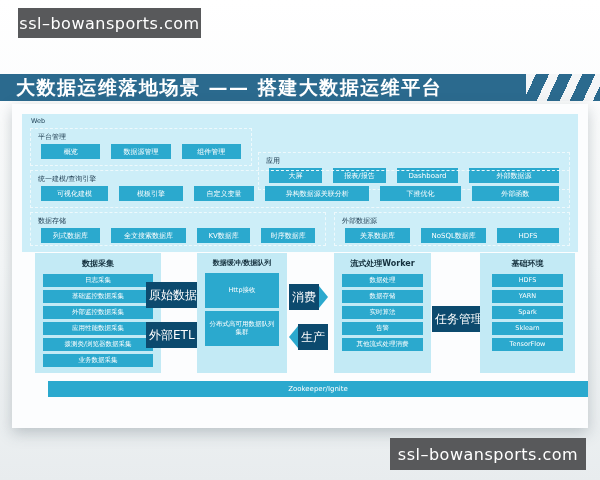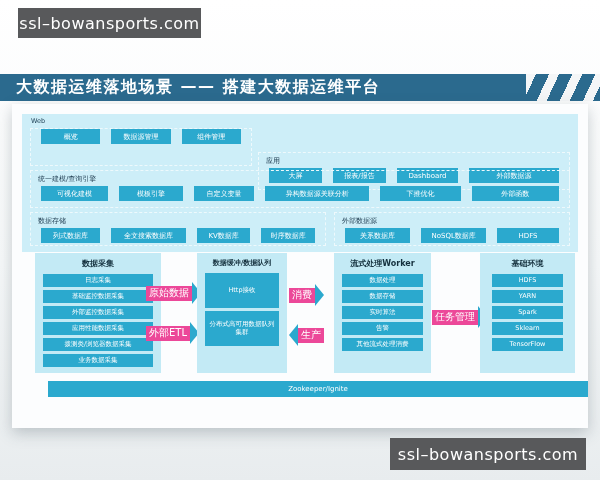--- a/index.html
+++ b/index.html
@@ -11,21 +11,21 @@
   
   .wm { position:absolute; background:#58595b; color:#fff; display:flex;
         align-items:center; justify-content:center; font-size:16px; letter-spacing:.5px; }
   #wm-top    { left:18px;  top:8px;   width:183px; height:30px; }
   #wm-bottom { left:390px; top:438px; width:196px; height:32px; }
 
   
   #header { position:absolute; left:0; top:74px; width:600px; height:27px;
             background:#2b6a8e; display:flex; align-items:center; }
   #header-title { color:#fff; font-family:"DejaVu Serif","Liberation Serif",serif;
-                  font-weight:bold; font-size:16px; letter-spacing:1.5px; padding-left:16px;
+                  font-weight:bold; font-size:19px; letter-spacing:1.5px; padding-left:16px;
                   white-space:nowrap; }
   #header-stripes { position:absolute; right:0; top:0; width:74px; height:27px;
                     background:repeating-linear-gradient(115deg,#f4f6f7 0 9px,#2b6a8e 9px 21px); }
 
   
   #card { position:absolute; left:12px; top:104px; width:576px; height:324px;
           background:#fcfdfe; box-shadow:0 5px 14px rgba(60,80,90,.28); }
 
   
   #top-panel { position:absolute; left:10px; top:10px; width:556px; height:138px;
@@ -56,21 +56,21 @@
   .item.tall { min-height:35px; }
   #col-collect { left:23px;  top:149px; width:126px; }
   #col-buffer  { left:185px; top:149px; width:90px;  }
   #col-stream  { left:322px; top:149px; width:97px;  }
   #col-base    { left:468px; top:149px; width:95px;  }
   #col-buffer .item:first-of-type { margin-top:6px; }
   #col-base .item { margin:0 4px; }
 
   
   .arrow { position:absolute; display:flex; align-items:center; }
-  .arrow .body { background:#ec4899; color:#fff; font-size:10px; height:15px;
+  .arrow .body { background:#0c4a6e; color:#fff; font-size:12px; height:26px;
                  display:flex; align-items:center; justify-content:center;
                  padding:0 3px; white-space:nowrap; }
   .head-r { width:0; height:0; border-top:11px solid transparent;
             border-bottom:11px solid transparent; border-left:9px solid #2ba9ce; }
   .head-l { width:0; height:0; border-top:11px solid transparent;
             border-bottom:11px solid transparent; border-right:9px solid #2ba9ce; }
   #arrow-raw     { left:134px; top:178px; }
   #arrow-etl     { left:134px; top:218px; }
   #arrow-consume { left:277px; top:180px; }
   #arrow-produce { left:277px; top:220px; }
@@ -92,20 +92,21 @@
     <div id="header-title">大数据运维落地场景 —— 搭建大数据运维平台</div>
     <div id="header-stripes"></div>
   </div>
 
   <div id="card">
 
     <div id="top-panel">
       <div id="web-label">Web</div>
 
       <div id="sec-platform" class="sec">
+        <div class="sec-label">平台管理</div>
         <div class="btn-row">
           <div class="btn">概览</div>
           <div class="btn">数据源管理</div>
           <div class="btn">组件管理</div>
         </div>
       </div>
 
       <div id="sec-app" class="sec">
         <div class="sec-label">应用</div>
         <div class="btn-row">

